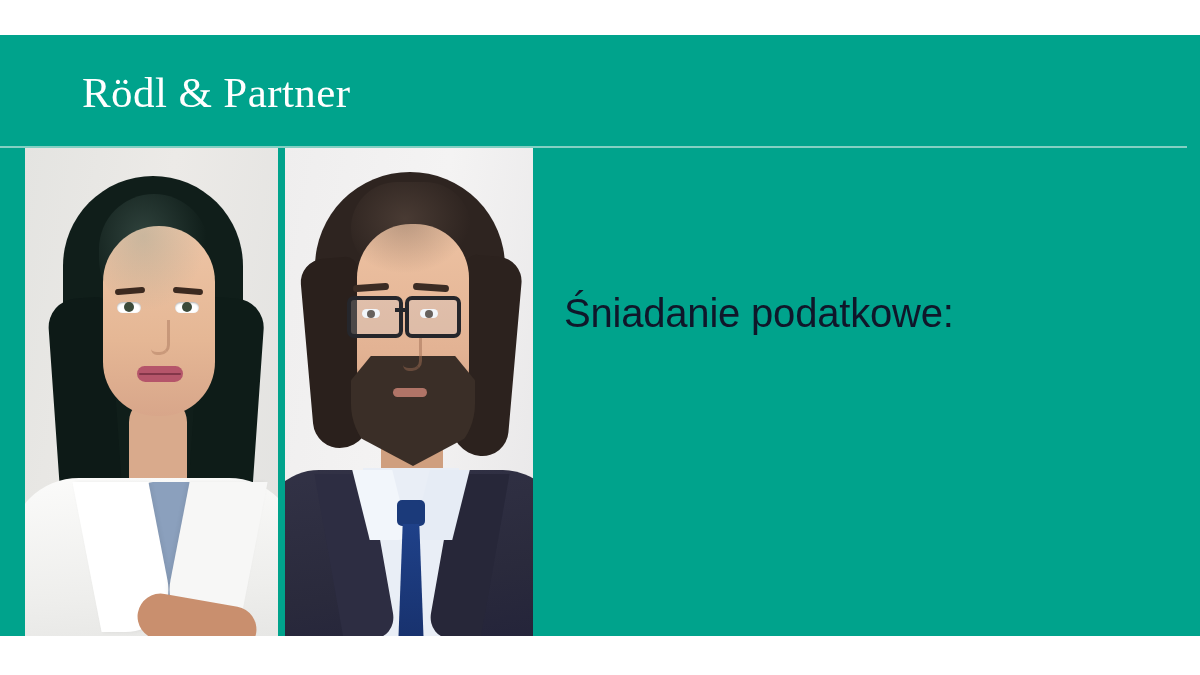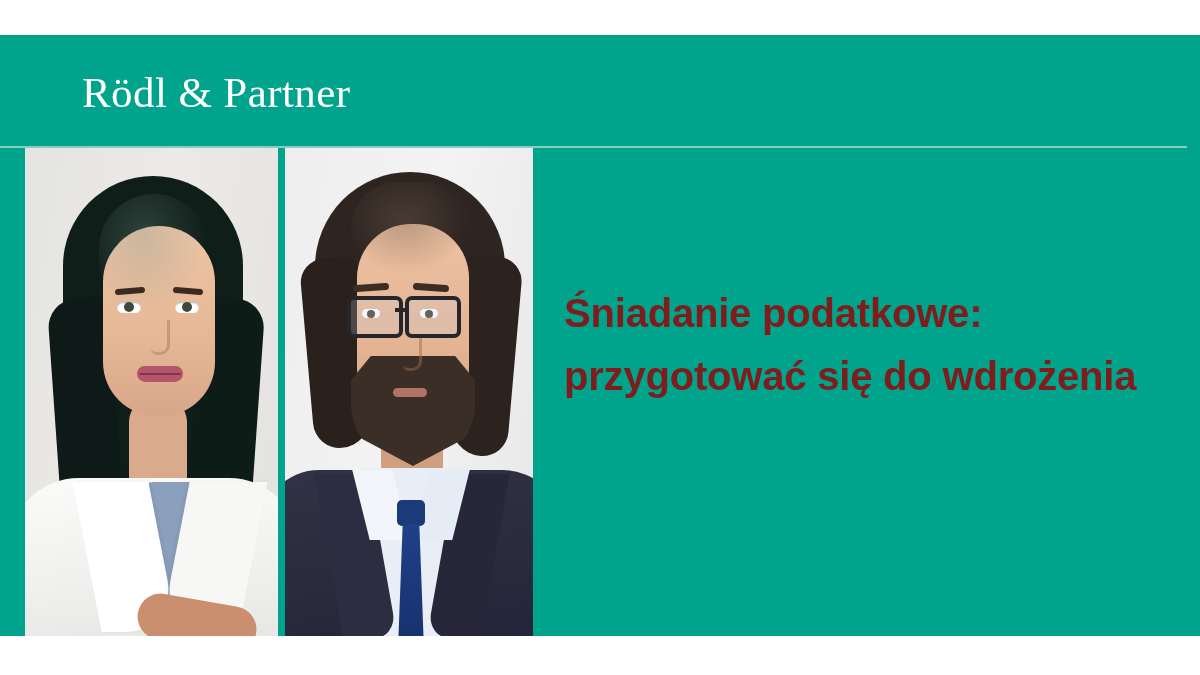--- a/index.html
+++ b/index.html
@@ -382,24 +382,24 @@
     transform: skewX(-10deg);
     border-radius: 0 0 0 26px;
   }
 
   
   .headline {
     position: absolute;
     left: 564px;
     top: 282px;
     width: 620px;
-    color: #7f1d1d;
+    color: #0f172a;
     font-size: 40px;
     line-height: 63px;
-    font-weight: 700;
+    font-weight: 400;
     letter-spacing: -0.2px;
     font-family: "Liberation Sans", sans-serif;
   }
   .headline .line {
     display: block;
     white-space: nowrap;
   }
 </style>
 </head>
 <body>
@@ -465,16 +465,15 @@
       <div class="m-nose"></div>
       <div class="m-glasses-l"></div>
       <div class="m-glasses-r"></div>
       <div class="m-bridge"></div>
     </div>
 
   </div>
 
   <div class="headline">
     <span class="line">Śniadanie podatkowe:</span>
-    <span class="line">przygotować się do wdrożenia</span>
   </div>
 
 </div>
 
 </body></html>

